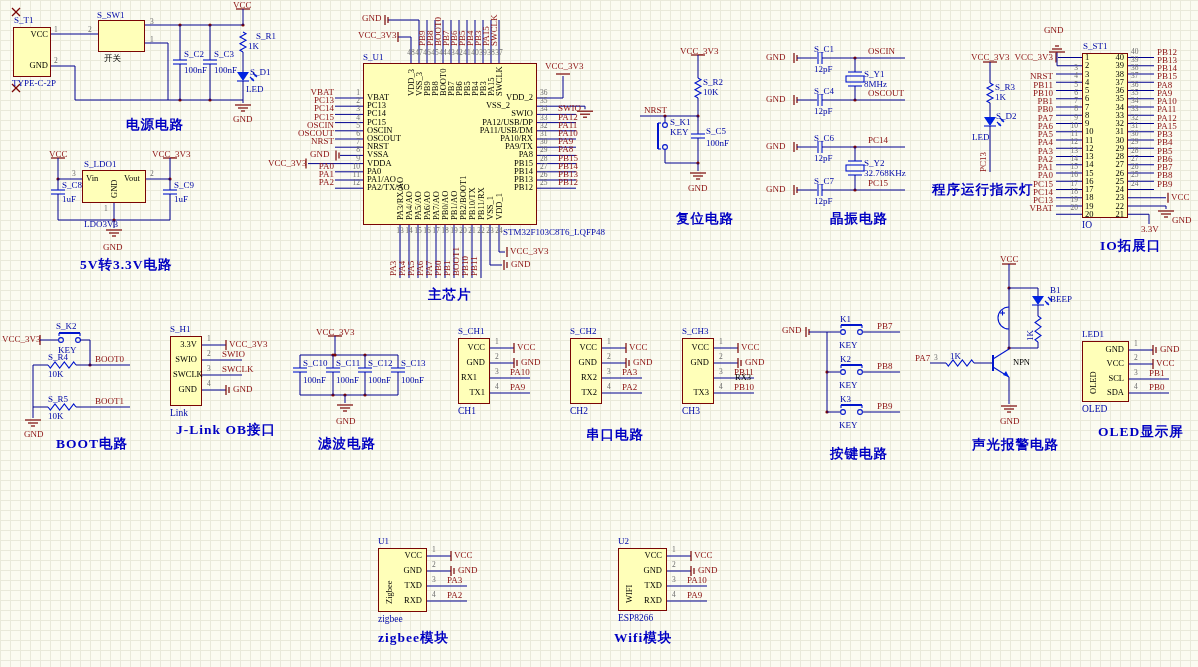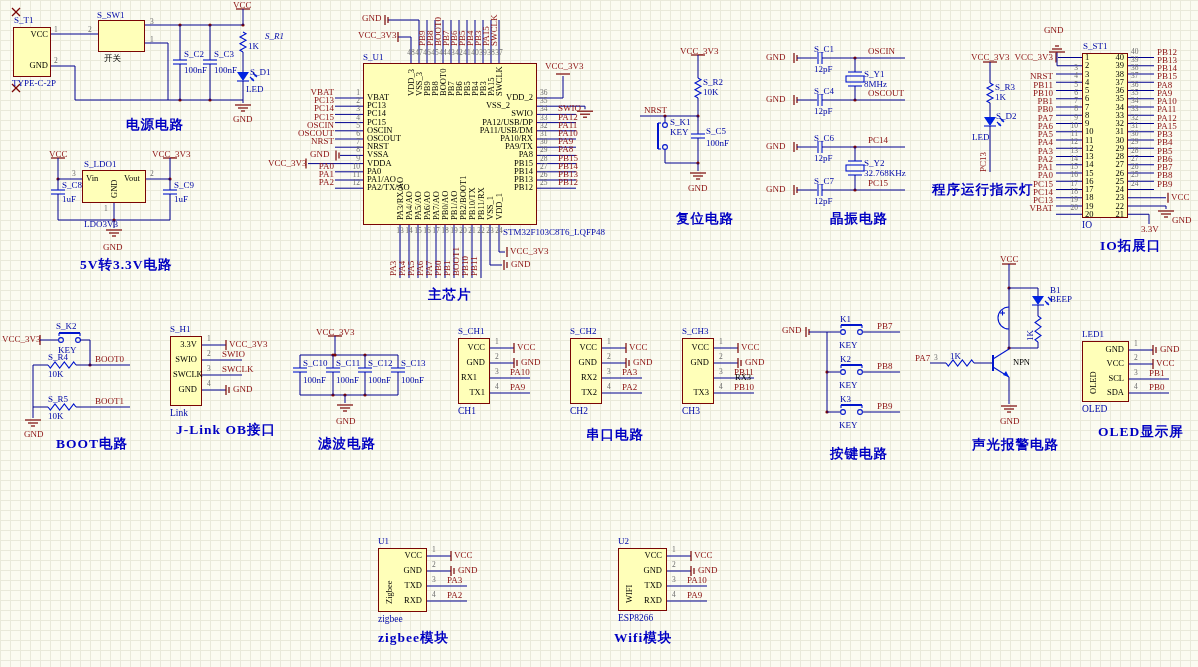--- a/index.html
+++ b/index.html
@@ -454,21 +454,21 @@
     <div class="t des" style="left: 97px; top: 11px;">S_SW1</div>
     <div class="t pin" style="left: 104px; top: 54px;">开关</div>
     <div class="t num" style="left: 88px; top: 26px;">2</div>
     <div class="t num" style="left: 150px; top: 18px;">3</div>
     <div class="t num" style="left: 150px; top: 36px;">1</div>
     <div class="t des" style="left: 184px; top: 50px;">S_C2</div>
     <div class="t val" style="left: 184px; top: 66px;">100nF</div>
     <div class="t des" style="left: 214px; top: 50px;">S_C3</div>
     <div class="t val" style="left: 214px; top: 66px;">100nF</div>
     <div class="t pwr" style="left: 233px; top: 1px;">VCC</div>
-    <div class="t des" style="left: 265px; top: 32px; font-style: italic;">S_R1</div>
+    <div class="t des" style="left: 256px; top: 32px;">S_R1</div>
     <div class="t val" style="left: 248px; top: 42px;">1K</div>
     <div class="t des" style="left: 250px; top: 68px;">S_D1</div>
     <div class="t val" style="left: 246px; top: 85px;">LED</div>
     <div class="t pwr" style="left: 233px; top: 115px;">GND</div>
     <div class="t ttl" style="left: 126px; top: 118px;">电源电路</div>
     <div class="t pwr" style="left: 49px; top: 150px;">VCC</div>
     <div class="t des" style="left: 62px; top: 181px;">S_C8</div>
     <div class="t val" style="left: 62px; top: 195px;">1uF</div>
     <div class="t pwr" style="left: 152px; top: 150px;">VCC_3V3</div>
     <div class="t des" style="left: 174px; top: 181px; text-align: right;">S_C9</div>

